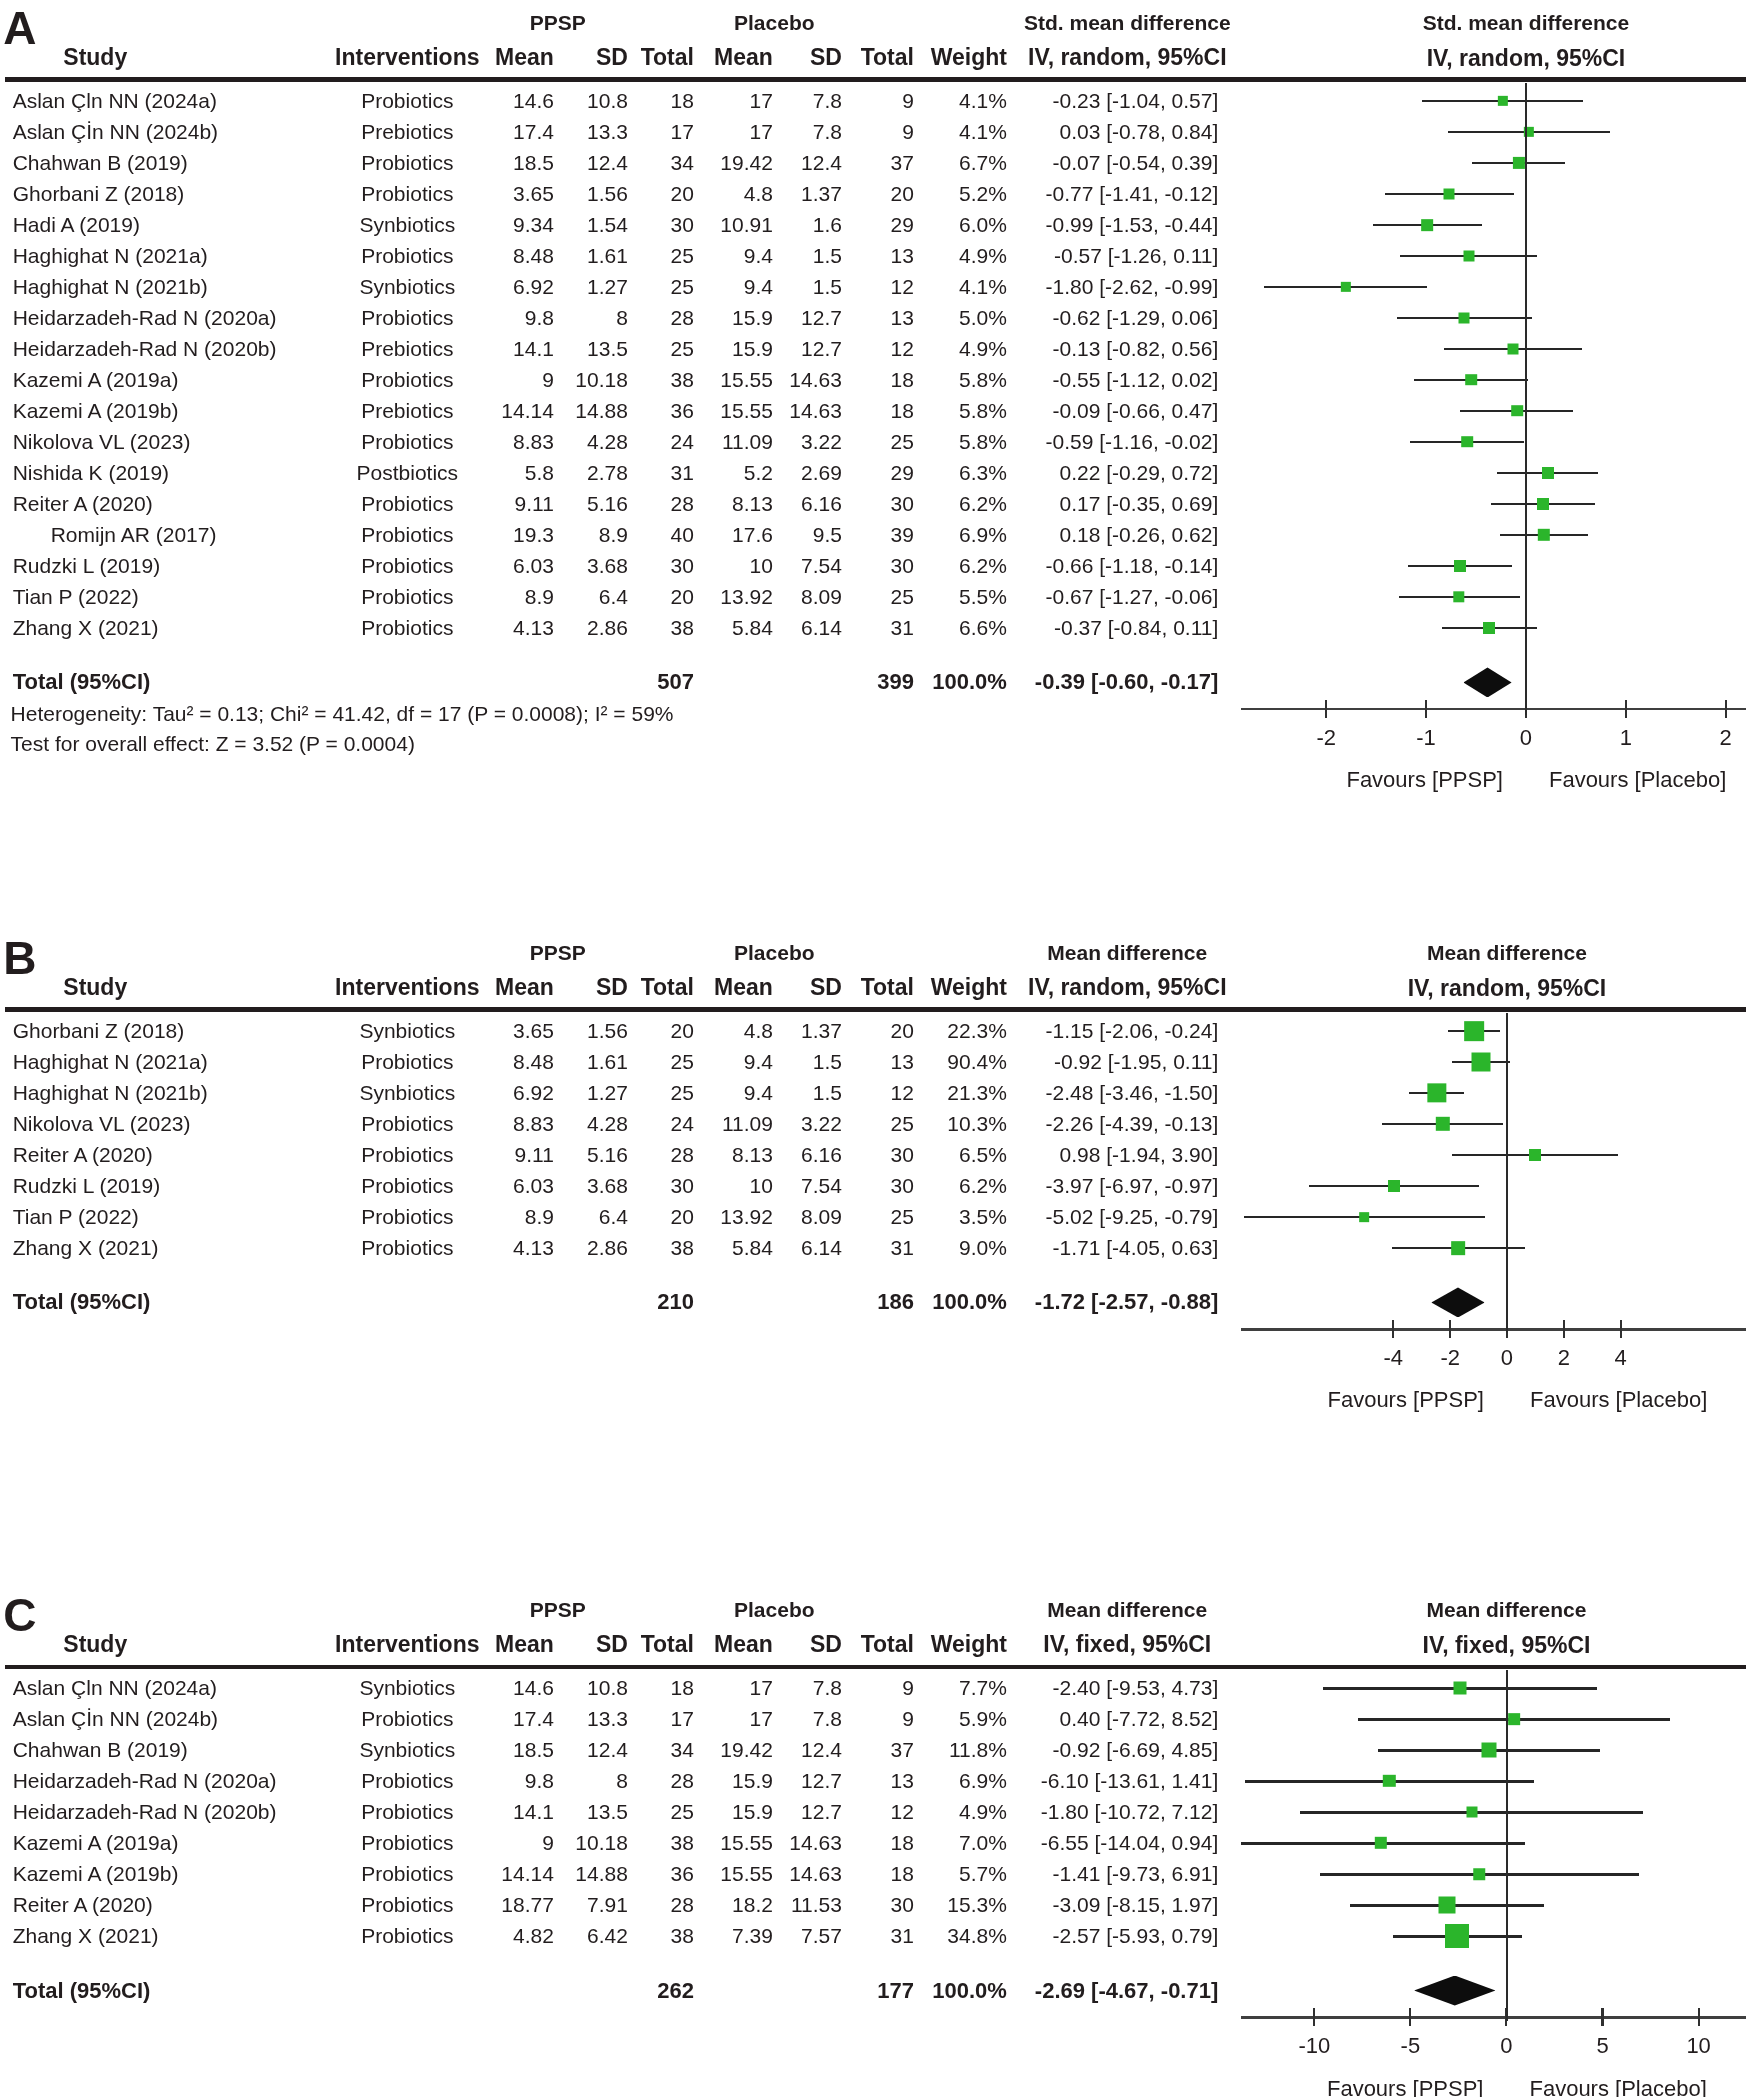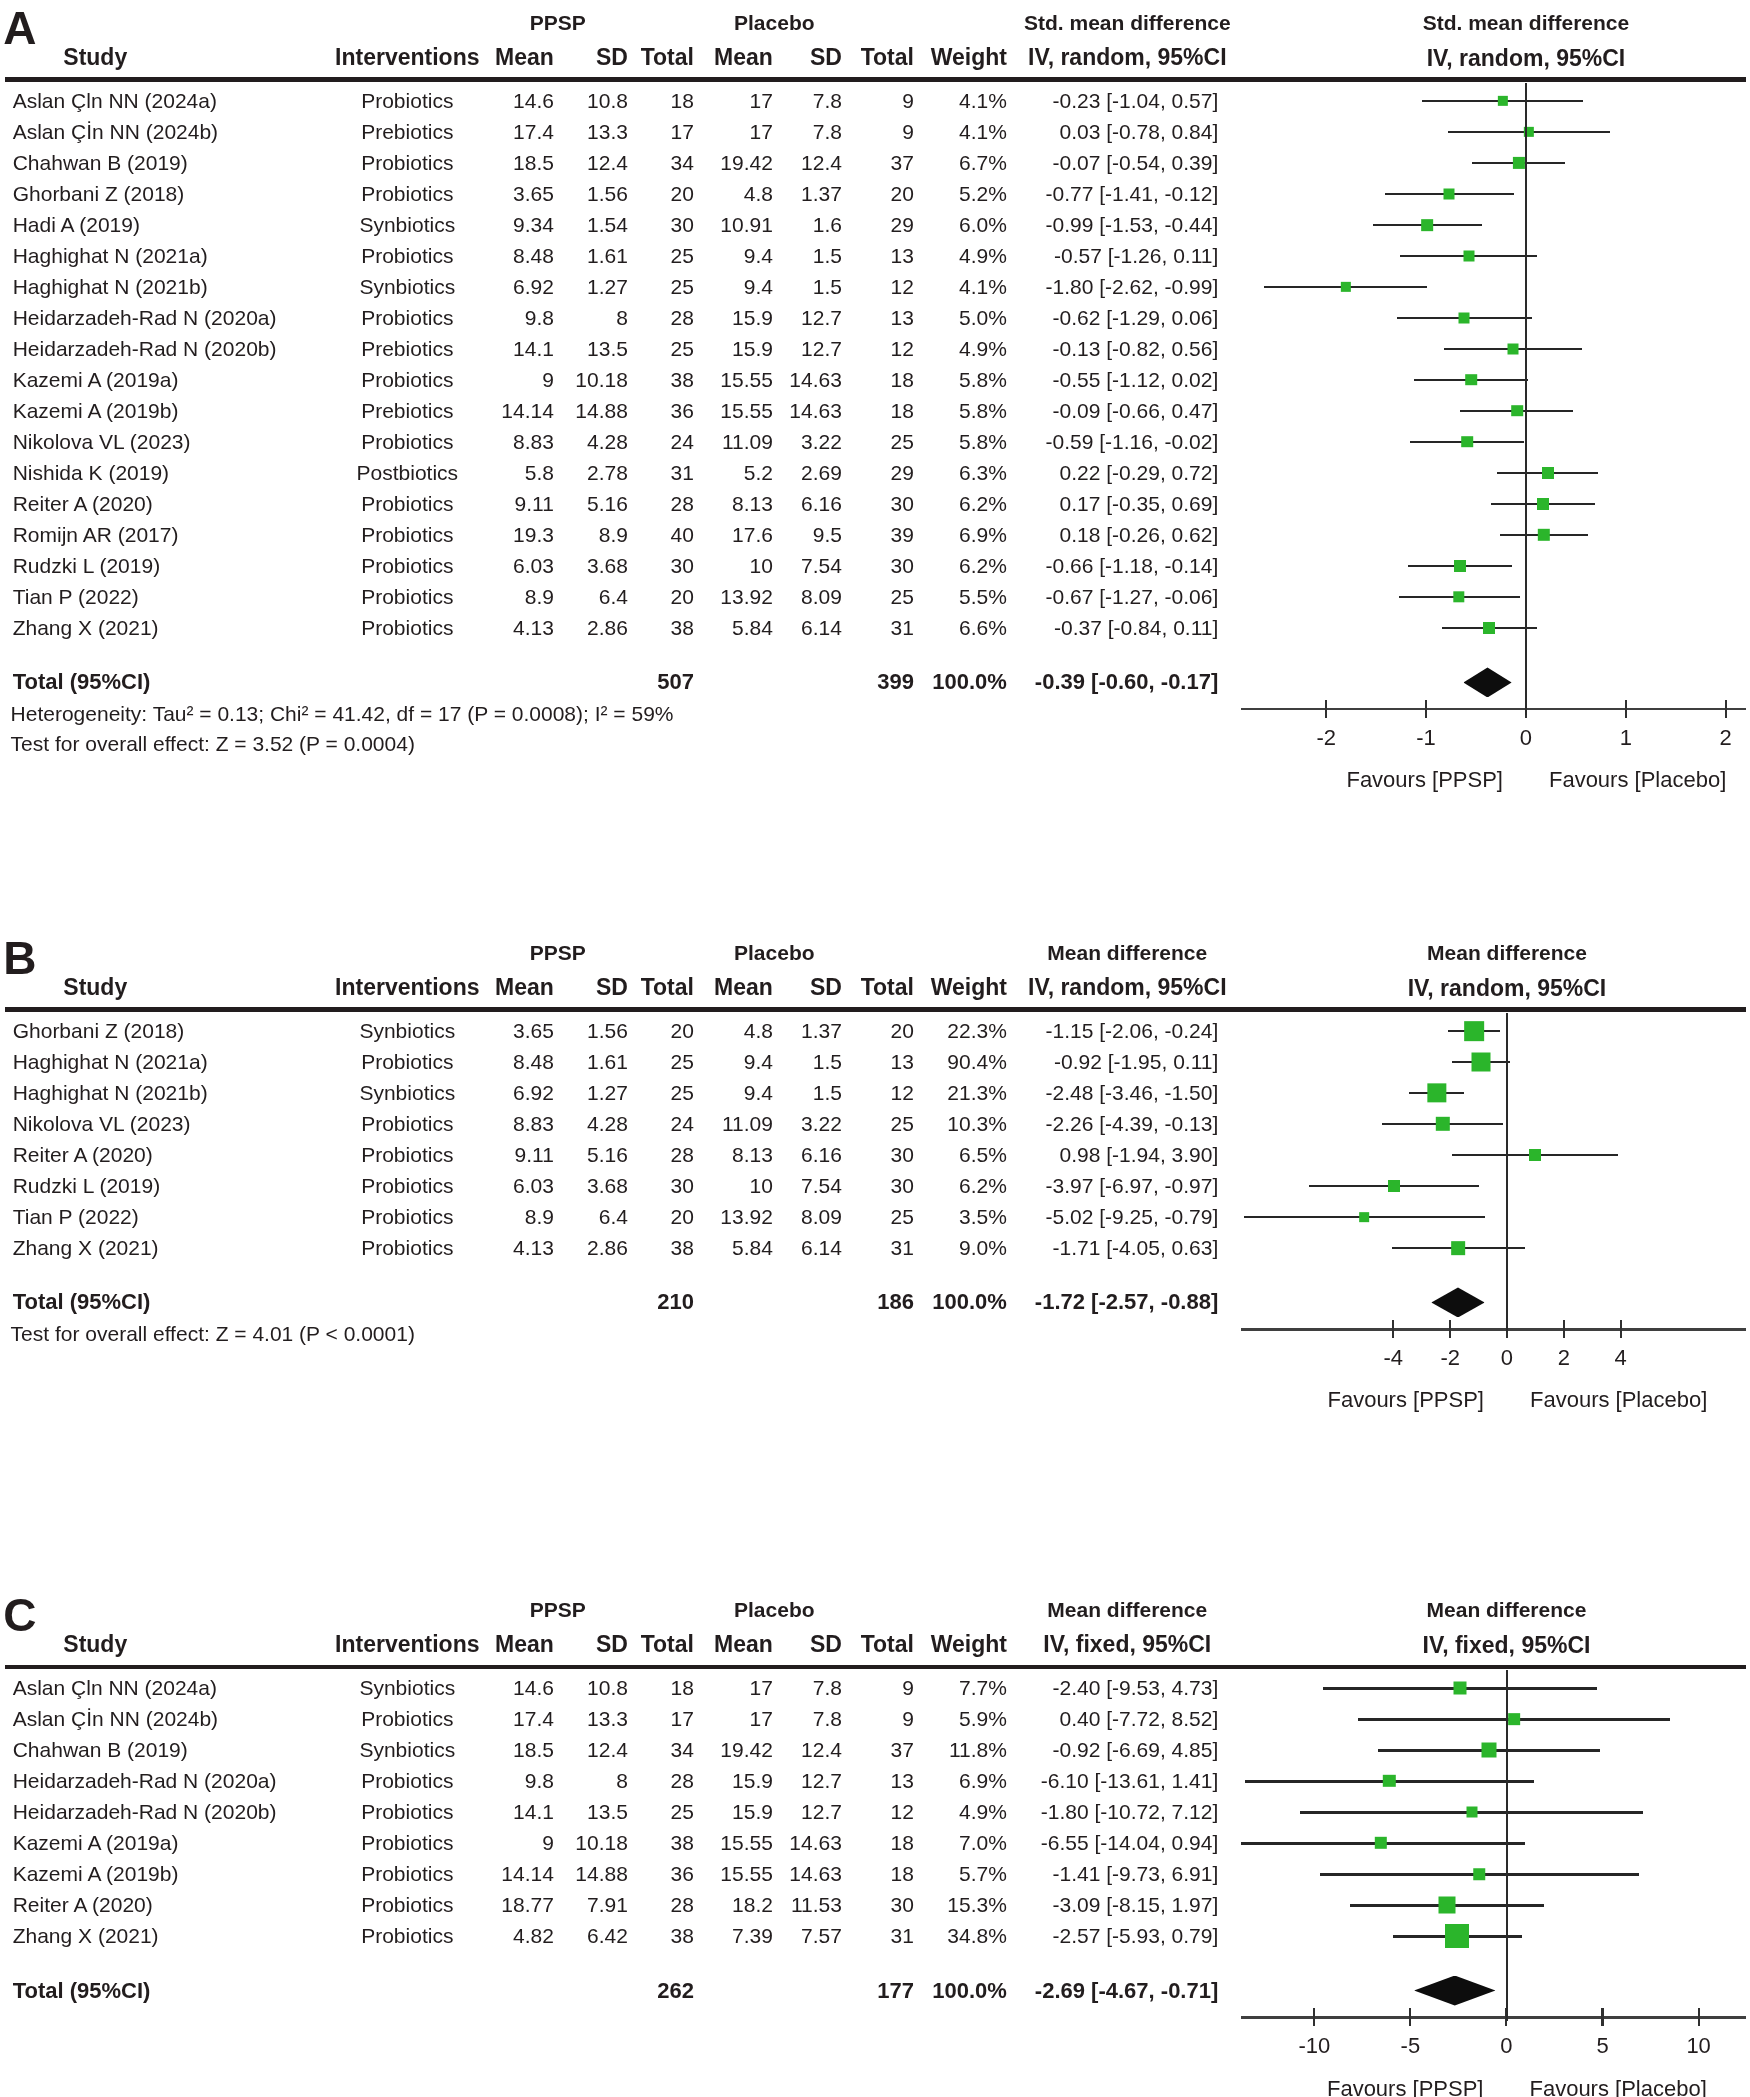--- a/index.html
+++ b/index.html
@@ -300,21 +300,21 @@
         <div class="c-num" style="grid-column: 7;">6.16</div>
         <div class="c-num" style="grid-column: 8;">30</div>
         <div class="c-num" style="grid-column: 9;">6.2%</div>
         <div class="c-ci" style="grid-column: 10;">0.17 [-0.35, 0.69]</div>
         <div class="c-plot" style="grid-column: 11;">
           <div class="ci-line" style="left: 49.505%; width: 20.5941%;"></div>
           <div class="sq" style="width: 12px; height: 12px; left: 59.802%; background: rgb(43, 181, 43);"></div>
         </div>
       </div>
       <div class="grid srow">
-        <div class="c-study" style="grid-column: 1;">Romijn AR (2017)</div>
+        <div class="c-study" style="grid-column: 1; margin-left: 38px;">Romijn AR (2017)</div>
         <div class="c-int" style="grid-column: 2;">Probiotics</div>
         <div class="c-num" style="grid-column: 3;">19.3</div>
         <div class="c-num" style="grid-column: 4;">8.9</div>
         <div class="c-num" style="grid-column: 5;">40</div>
         <div class="c-num" style="grid-column: 6;">17.6</div>
         <div class="c-num" style="grid-column: 7;">9.5</div>
         <div class="c-num" style="grid-column: 8;">39</div>
         <div class="c-num" style="grid-column: 9;">6.9%</div>
         <div class="c-ci" style="grid-column: 10;">0.18 [-0.26, 0.62]</div>
         <div class="c-plot" style="grid-column: 11;">
@@ -564,21 +564,20 @@
         <div class="c-num" style="grid-column: 5;">210</div>
         <div class="c-num" style="grid-column: 8;">186</div>
         <div class="c-num" style="grid-column: 9;">100.0%</div>
         <div class="c-ci" style="grid-column: 10;">-1.72 [-2.57, -0.88]</div>
         <div class="c-plot" style="grid-column: 11;">
           <div class="diamond" style="left: 42.9577%; width: calc(9.52113% + 5.3px); background: rgb(13, 13, 13);"></div>
         </div>
       </div>
       <div class="grid foot">
         <div class="foot-left">
-          <div>Test for overall effect: Z = 4.01 (P &lt; 0.0001)</div>
         </div>
         <div class="axis-wrap">
           <div class="axis-line"></div>
           <div class="tick" style="left: calc(30.1408% - 1.1px);"></div>
           <div class="tick-label" style="left: 30.1408%;">-4</div>
           <div class="tick" style="left: calc(41.4085% - 1.1px);"></div>
           <div class="tick-label" style="left: 41.4085%;">-2</div>
           <div class="tick" style="left: calc(52.6761% - 1.1px);"></div>
           <div class="tick-label" style="left: 52.6761%;">0</div>
           <div class="tick" style="left: calc(63.9437% - 1.1px);"></div>

